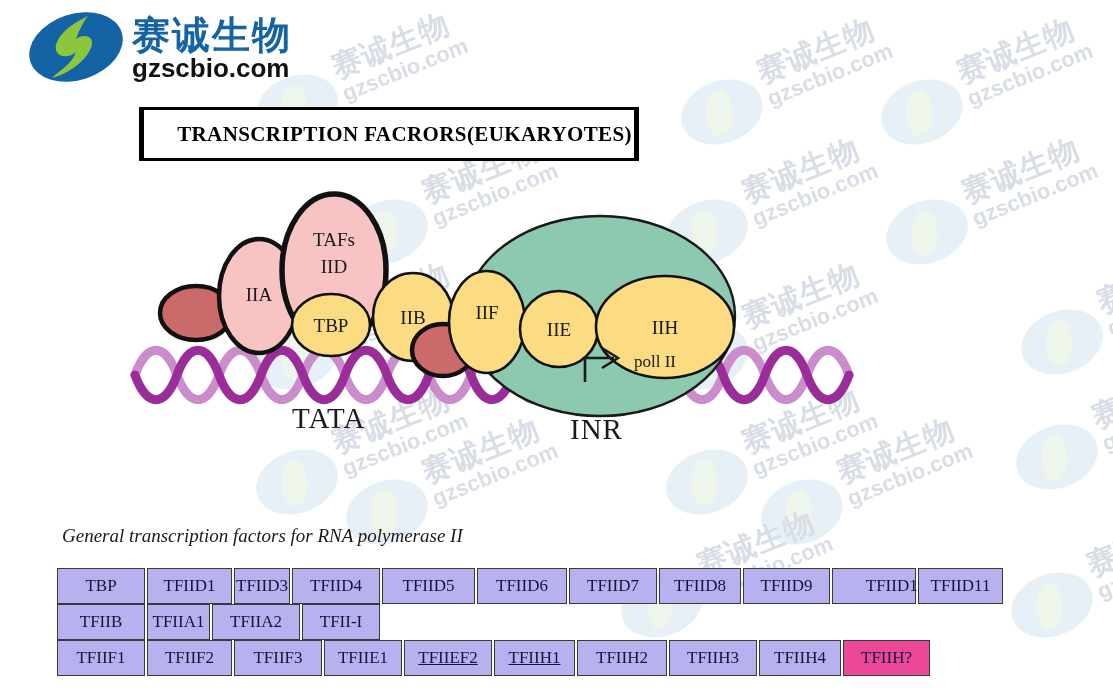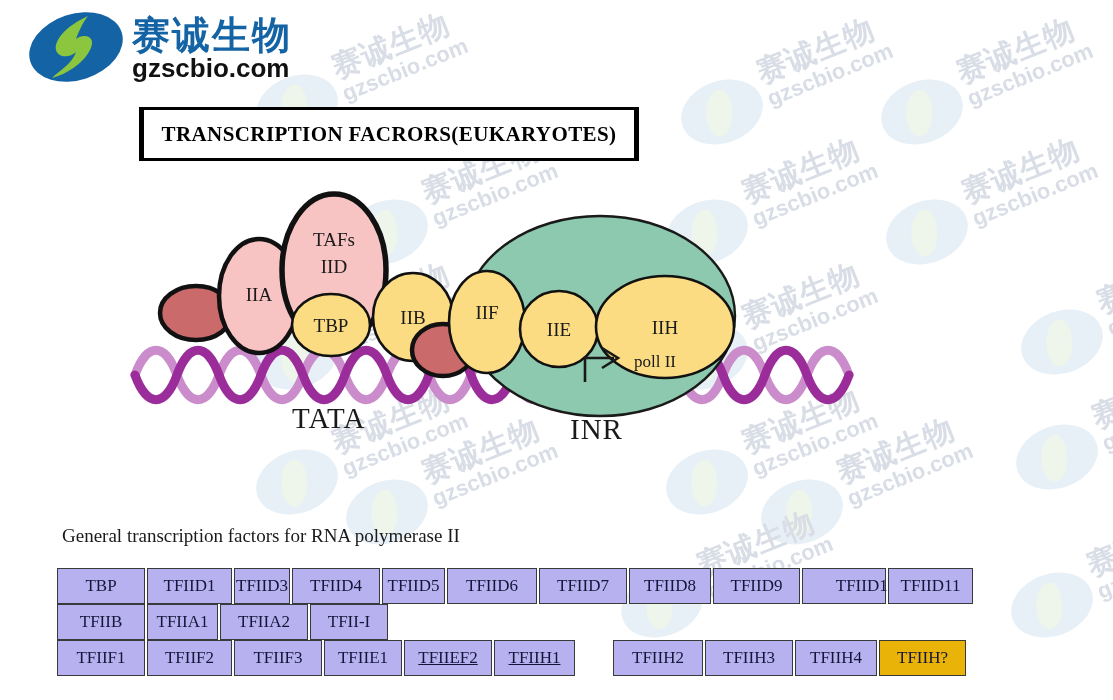--- a/index.html
+++ b/index.html
@@ -124,21 +124,21 @@
     align-items: center;
     justify-content: center;
     z-index: 5;
   }
   #title-box .inner {
     border: 2px solid #ffffff;
     width: 100%;
     height: 100%;
     display: flex;
     align-items: center;
-    justify-content: center;
+    justify-content: flex-end;
   }
   #title-text {
     font-family: "Liberation Serif", serif;
     font-weight: 700;
     font-size: 21px;
     letter-spacing: 0.4px;
     color: #000000;
     white-space: nowrap;
   }
 
@@ -172,20 +172,21 @@
 
   
   #caption {
     position: absolute;
     left: 62px;
     top: 525px;
     z-index: 5;
     font-family: "Liberation Serif", serif;
     font-size: 19px;
     color: #1a1a1a;
+    font-style: italic;
   }
 
   
   #tf-table {
     position: absolute;
     left: 57px;
     top: 568px;
     z-index: 5;
   }
   .tf-row {
@@ -198,21 +199,21 @@
     background: #b7b2ef;
     display: flex;
     align-items: center;
     justify-content: center;
     font-family: "Liberation Serif", serif;
     font-size: 17px;
     color: #15153a;
     margin-right: 2px;
     height: 36px;
   }
-  .tf-cell.white { background: #eab308; }
+  .tf-cell.white { background: #ec4899; }
 </style>
 </head>
 <body>
 
 <div id="page">
 
   <div class="wm-layer" id="wm-layer">
       <div class="wm" style="left: 255px; top: 50px;">
         <div class="wm-blob"></div>
         <div class="wm-text">
@@ -413,41 +414,41 @@
   <div class="site-label" id="label-inr">INR</div>
 
   <div id="caption">General transcription factors for RNA polymerase II</div>
 
   <div id="tf-table">
       <div class="tf-row">
         <div class="tf-cell" style="width: 88px;">TBP</div>
         <div class="tf-cell" style="width: 85px;">TFIID1</div>
         <div class="tf-cell" style="width: 56px;">TFIID3</div>
         <div class="tf-cell" style="width: 88px;">TFIID4</div>
-        <div class="tf-cell" style="width: 63px;">TFIID5</div>
+        <div class="tf-cell" style="width: 93px;">TFIID5</div>
         <div class="tf-cell" style="width: 90px;">TFIID6</div>
         <div class="tf-cell" style="width: 88px;">TFIID7</div>
         <div class="tf-cell" style="width: 82px;">TFIID8</div>
         <div class="tf-cell" style="width: 87px;">TFIID9</div>
         <div class="tf-cell" style="width: 84px; padding-left: 44px;">TFIID10</div>
         <div class="tf-cell" style="width: 85px;">TFIID11</div>
       </div>
       <div class="tf-row">
         <div class="tf-cell" style="width: 88px;">TFIIB</div>
-        <div class="tf-cell" style="width: 71px;">TFIIA1</div>
+        <div class="tf-cell" style="width: 63px;">TFIIA1</div>
         <div class="tf-cell" style="width: 88px;">TFIIA2</div>
         <div class="tf-cell" style="width: 78px;">TFII-I</div>
       </div>
       <div class="tf-row">
         <div class="tf-cell" style="width: 88px;">TFIIF1</div>
         <div class="tf-cell" style="width: 85px;">TFIIF2</div>
         <div class="tf-cell" style="width: 88px;">TFIIF3</div>
         <div class="tf-cell" style="width: 78px;">TFIIE1</div>
         <div class="tf-cell" style="width: 88px; text-decoration: underline;">TFIIEF2</div>
         <div class="tf-cell" style="width: 81px; text-decoration: underline;">TFIIH1</div>
-        <div class="tf-cell" style="width: 90px; margin-left: 36px;">TFIIH2</div>
+        <div class="tf-cell" style="width: 90px;">TFIIH2</div>
         <div class="tf-cell" style="width: 88px;">TFIIH3</div>
         <div class="tf-cell" style="width: 82px;">TFIIH4</div>
         <div class="tf-cell white" style="width: 87px;">TFIIH?</div>
       </div>
     </div>
 
 </div>
 
 </body></html>

